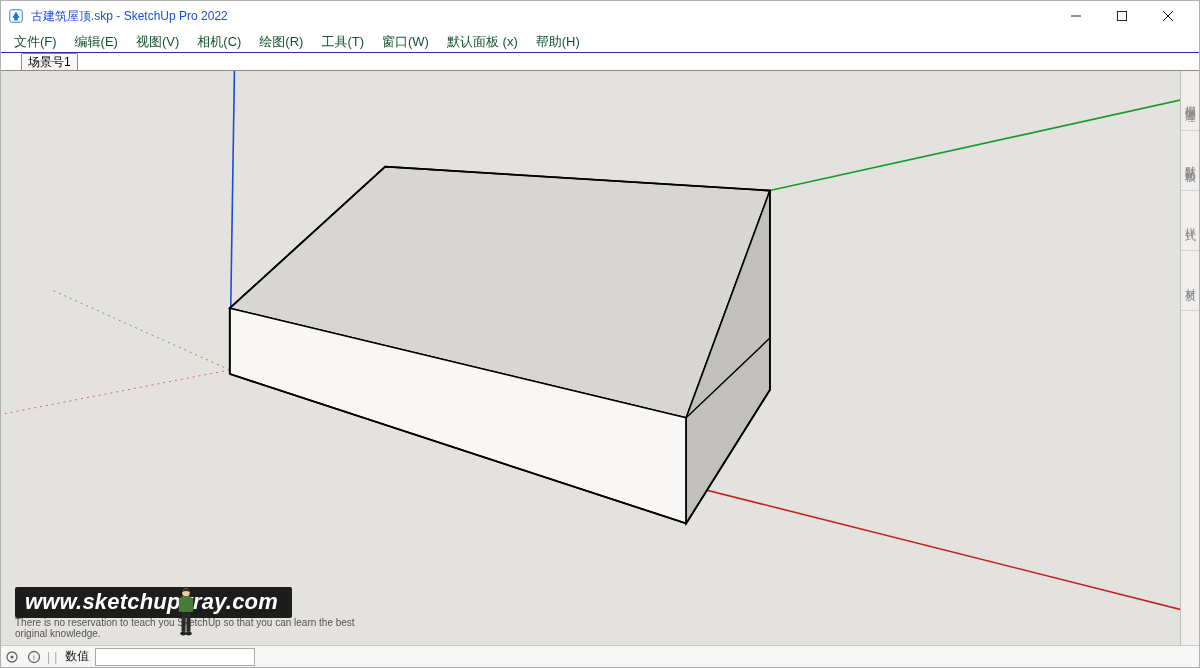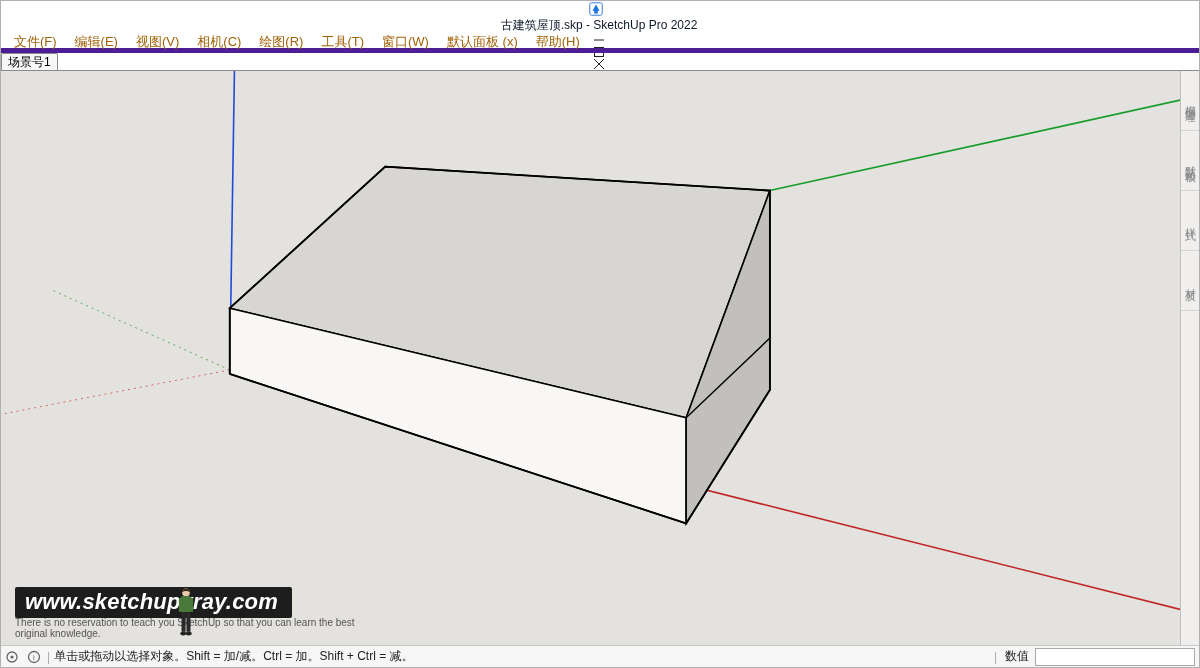--- a/index.html
+++ b/index.html
@@ -1,27 +1,27 @@
 <!DOCTYPE html>
 <html><head>
 <meta charset="utf-8">
 <style>
   * { box-sizing: border-box; margin: 0; padding: 0; }
   html, body { width: 1200px; height: 668px; overflow: hidden; font-family: "Segoe UI", "Microsoft YaHei", Arial, sans-serif; background: #fff; }
   .window { width: 1200px; height: 668px; display: flex; flex-direction: column; border: 1px solid #b0b0b0; background: #fff; }
-  .titlebar { height: 30px; display: flex; align-items: center; padding: 0 8px 0 6px; font-size: 12px; color: #0f172a; flex-direction: column; }
+  .titlebar { height: 30px; display: flex; align-items: center; padding: 0 8px 0 6px; font-size: 12px; color: #1d4ed8; }
   .titlebar .icon-wrap { width: 18px; height: 18px; display:flex; align-items:center; justify-content:center; margin-right:6px; }
   .title-text { flex: 0 0 auto; }
   .title-spacer { flex: 1; }
   .winbtn { width: 46px; height: 30px; display:flex; align-items:center; justify-content:center; cursor:default; }
   .winbtn svg { stroke:#222; }
-  .menubar { height: 22px; display:flex; padding: 0 4px; font-size: 13px; color:#a16207; border-bottom: 5px solid #4c1d95; }
+  .menubar { height: 22px; display:flex; align-items:center; padding: 0 4px; font-size: 13px; color:#14532d; border-bottom: 1px solid #4c1d95; }
   .menubar .menuitem { padding: 0 9px; line-height:22px; cursor:default;}
   .scenetabs { height: 18px; display:flex; align-items:flex-end; border-bottom:1px solid #8a8a8a; font-size:12px; }
-  .scenetab { border:1px solid #8a8a8a; border-bottom:none; padding:0 6px; line-height:16px; margin-left:0; background:#f7f7f7; border-radius:2px 2px 0 0; cursor:default;}
+  .scenetab { border:1px solid #8a8a8a; border-bottom:none; padding:0 6px; line-height:16px; margin-left:20px; background:#f7f7f7; border-radius:2px 2px 0 0; cursor:default;}
   .workarea { flex:1; display:flex; background:#e0dedb; position:relative; }
   .viewport { flex:1; position:relative; overflow:hidden; background:#e4e2df; border-right:1px solid #bfbfbf;}
   .viewport svg { position:absolute; inset:0; width:100%; height:100%; }
   .watermark { position:absolute; left:10px; bottom:6px; }
   .watermark .man { display:inline-block; vertical-align:bottom; margin-right:4px;}
   .watermark .bar { display:inline-block; background:#1d1d1d; color:#fff; font-weight:bold; font-style:italic; font-size:22px; padding:2px 14px 3px 10px; border-radius:2px; font-family: Arial, sans-serif; letter-spacing:0.2px;}
   .watermark .sub { font-size:10px; color:#555; padding-left:4px; max-width:350px; line-height:1.05; }
   .rightbuttons { width:18px; display:flex; flex-direction:column; background:#f0efed;}
   .rightbuttons .rtab { flex:0 0 auto; height:60px; writing-mode: vertical-rl; text-orientation: upright; font-size:11px; color:#8a8a8a; display:flex; align-items:center; justify-content:center; border-bottom:1px solid #d4d4d4; cursor:default; letter-spacing:2px;}
   .statusbar { height:22px; border-top:1px solid #c9c9c9; display:flex; align-items:center; font-size:12px; color:#222; background:#f6f6f6;}
@@ -140,19 +140,18 @@
           <circle cx="7" cy="7" r="1.6" fill="#666"></circle>
         </svg>
     </span>
     <span class="sicon">
       <svg width="14" height="14" viewBox="0 0 14 14">
           <circle cx="7" cy="7" r="5.5" fill="none" stroke="#666" stroke-width="1.3"></circle>
           <text x="7" y="10" font-size="8" text-anchor="middle" fill="#666">i</text>
         </svg>
     </span>
     <span class="sep">|</span>
-    <span class="hint">单击或拖动以选择对象。Shift = 加/减。Ctrl = 加。Shift + Ctrl = 减。</span>
     <span class="sep">|</span>
     <span class="vcb-label">数值</span>
     <span class="vcb"></span>
   </div>
 
 </div>
 
 </body></html>

